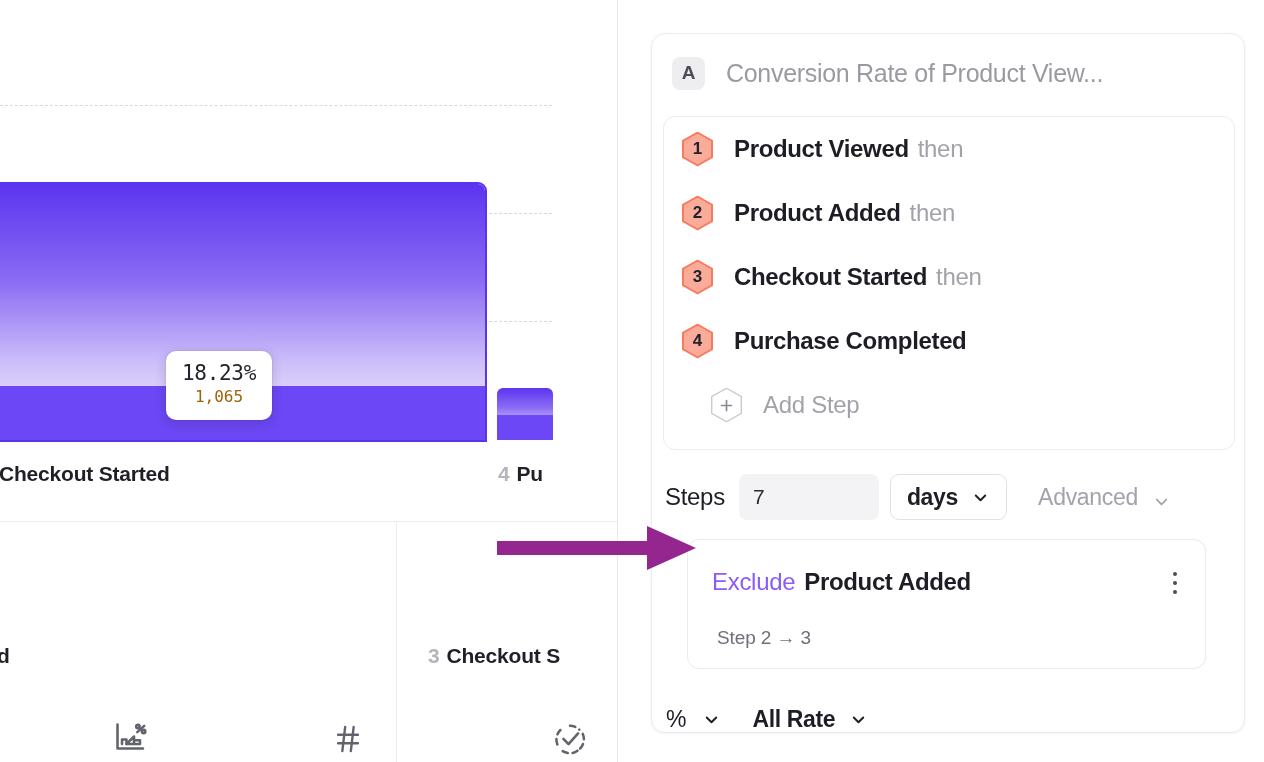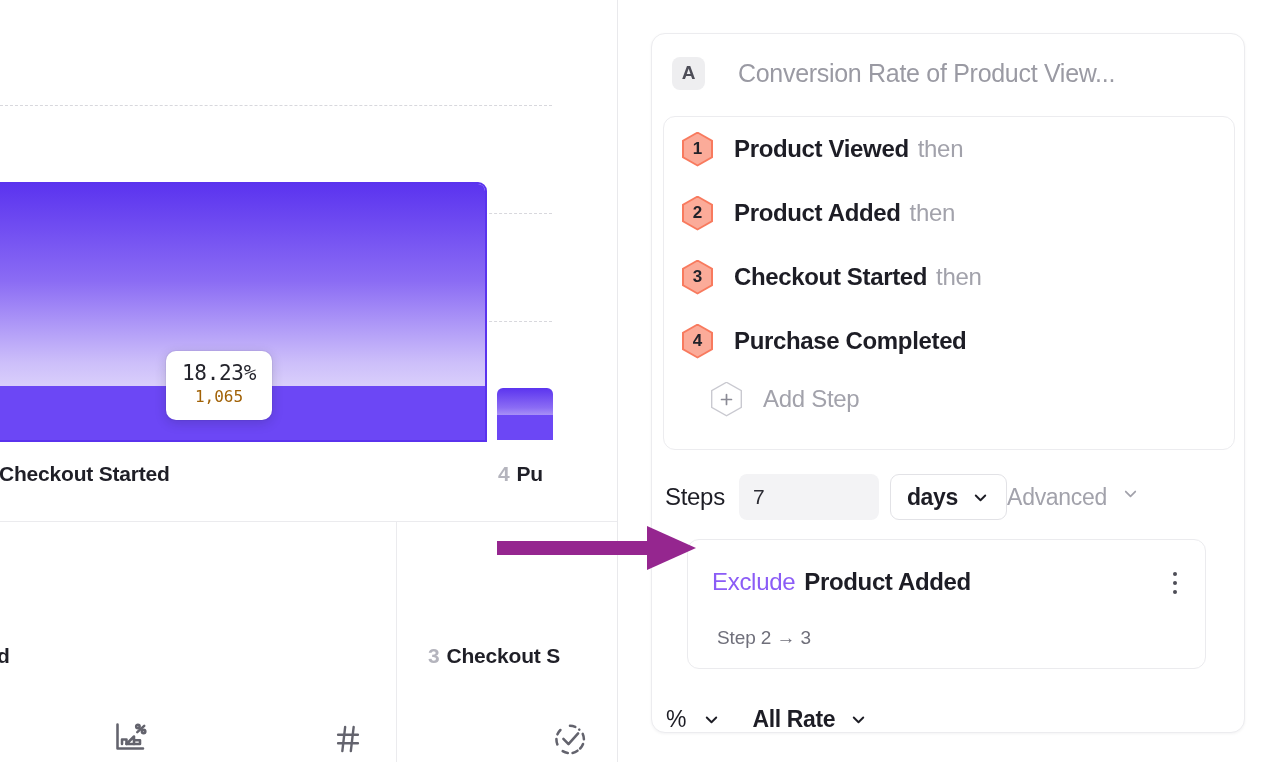--- a/index.html
+++ b/index.html
@@ -64,21 +64,21 @@
     background:#fff; border:1px solid #ececef; border-radius:14px;
     box-shadow:0 1px 3px rgba(16,16,40,.05);
   }
   .panel-head { position:absolute; left:0; top:0; width:594px; height:78px; display:flex; align-items:center; padding:0 20px; }
   .letter-badge {
     width:33px; height:33px; border-radius:8px; background:#eeeef0;
     display:flex; align-items:center; justify-content:center;
     font-size:19px; font-weight:700; color:#4d4d57;
   }
   .query-title {
-    margin-left:33px; font-size:25px; color:#9a9aa3; font-weight:400;
+    margin-left:21px; font-size:25px; color:#9a9aa3; font-weight:400;
     letter-spacing:-.3px; white-space:nowrap; overflow:hidden;
   }
 
   .steps-card {
     position:absolute; left:11px; top:82px; width:572px; height:334px;
     background:#fff; border:1px solid #ececef; border-radius:12px;
   }
   .step { position:absolute; left:18px; display:flex; align-items:center; height:34px; }
   .hexbadge {
     position:relative; width:31px; height:35px; flex:0 0 31px;
@@ -111,21 +111,21 @@
   .window-input {
     margin-left:14px; width:140px; height:46px; background:#f3f3f5; border:none; border-radius:8px;
     font-size:21px; color:#2b2b33; padding:0 14px; font-family:"Liberation Sans", sans-serif;
   }
   .unit-select {
     margin-left:11px; height:46px; min-width:113px; background:#fff; border:1px solid #e2e2e6; border-radius:9px;
     display:flex; align-items:center; justify-content:center; gap:13px; padding:0 16px;
     font-size:23px; font-weight:700; color:#1d1d25; letter-spacing:-.3px;
   }
   .advanced {
-    display:flex; align-items:flex-start; gap:14px;
+    margin-left:31px; display:flex; align-items:flex-end; gap:14px;
     font-size:23px; color:#a2a2ab; letter-spacing:-.3px;
   }
 
   .exclude-card {
     position:absolute; left:35px; top:505px; width:519px; height:130px;
     background:#fff; border:1px solid #ebebee; border-radius:12px;
   }
   .exclude-top { position:absolute; left:24px; top:28px; right:18px; display:flex; align-items:center; }
   .exclude-word { font-size:24px; color:#8b5cf6; font-weight:400; letter-spacing:-.3px; }
   .exclude-event { margin-left:9px; font-size:24px; font-weight:700; color:#1d1d25; letter-spacing:-.35px; }
@@ -257,21 +257,21 @@
       <div class="step" style="top:207px;">
         <div class="hexbadge">
           <div class="hxo"></div>
             <div class="hxi"></div>
           <span>4</span>
         </div>
         <div class="step-label">Purchase Completed</div>
         <div class="step-then"></div>
       </div>
 
-      <div class="step" style="top:265px;padding-left:29px;">
+      <div class="step" style="top:271px;padding-left:29px;">
         <div class="plusbadge">
           <div class="hx"></div>
             <div class="hxi"></div>
           <svg width="17" height="17" viewBox="0 0 24 24" fill="none" stroke="#8a8a95" stroke-width="2.4" stroke-linecap="round">
             <path d="M12 5v14M5 12h14"></path>
           </svg>
         </div>
         <div class="add-step-label">Add Step</div>
       </div>
     </div>

